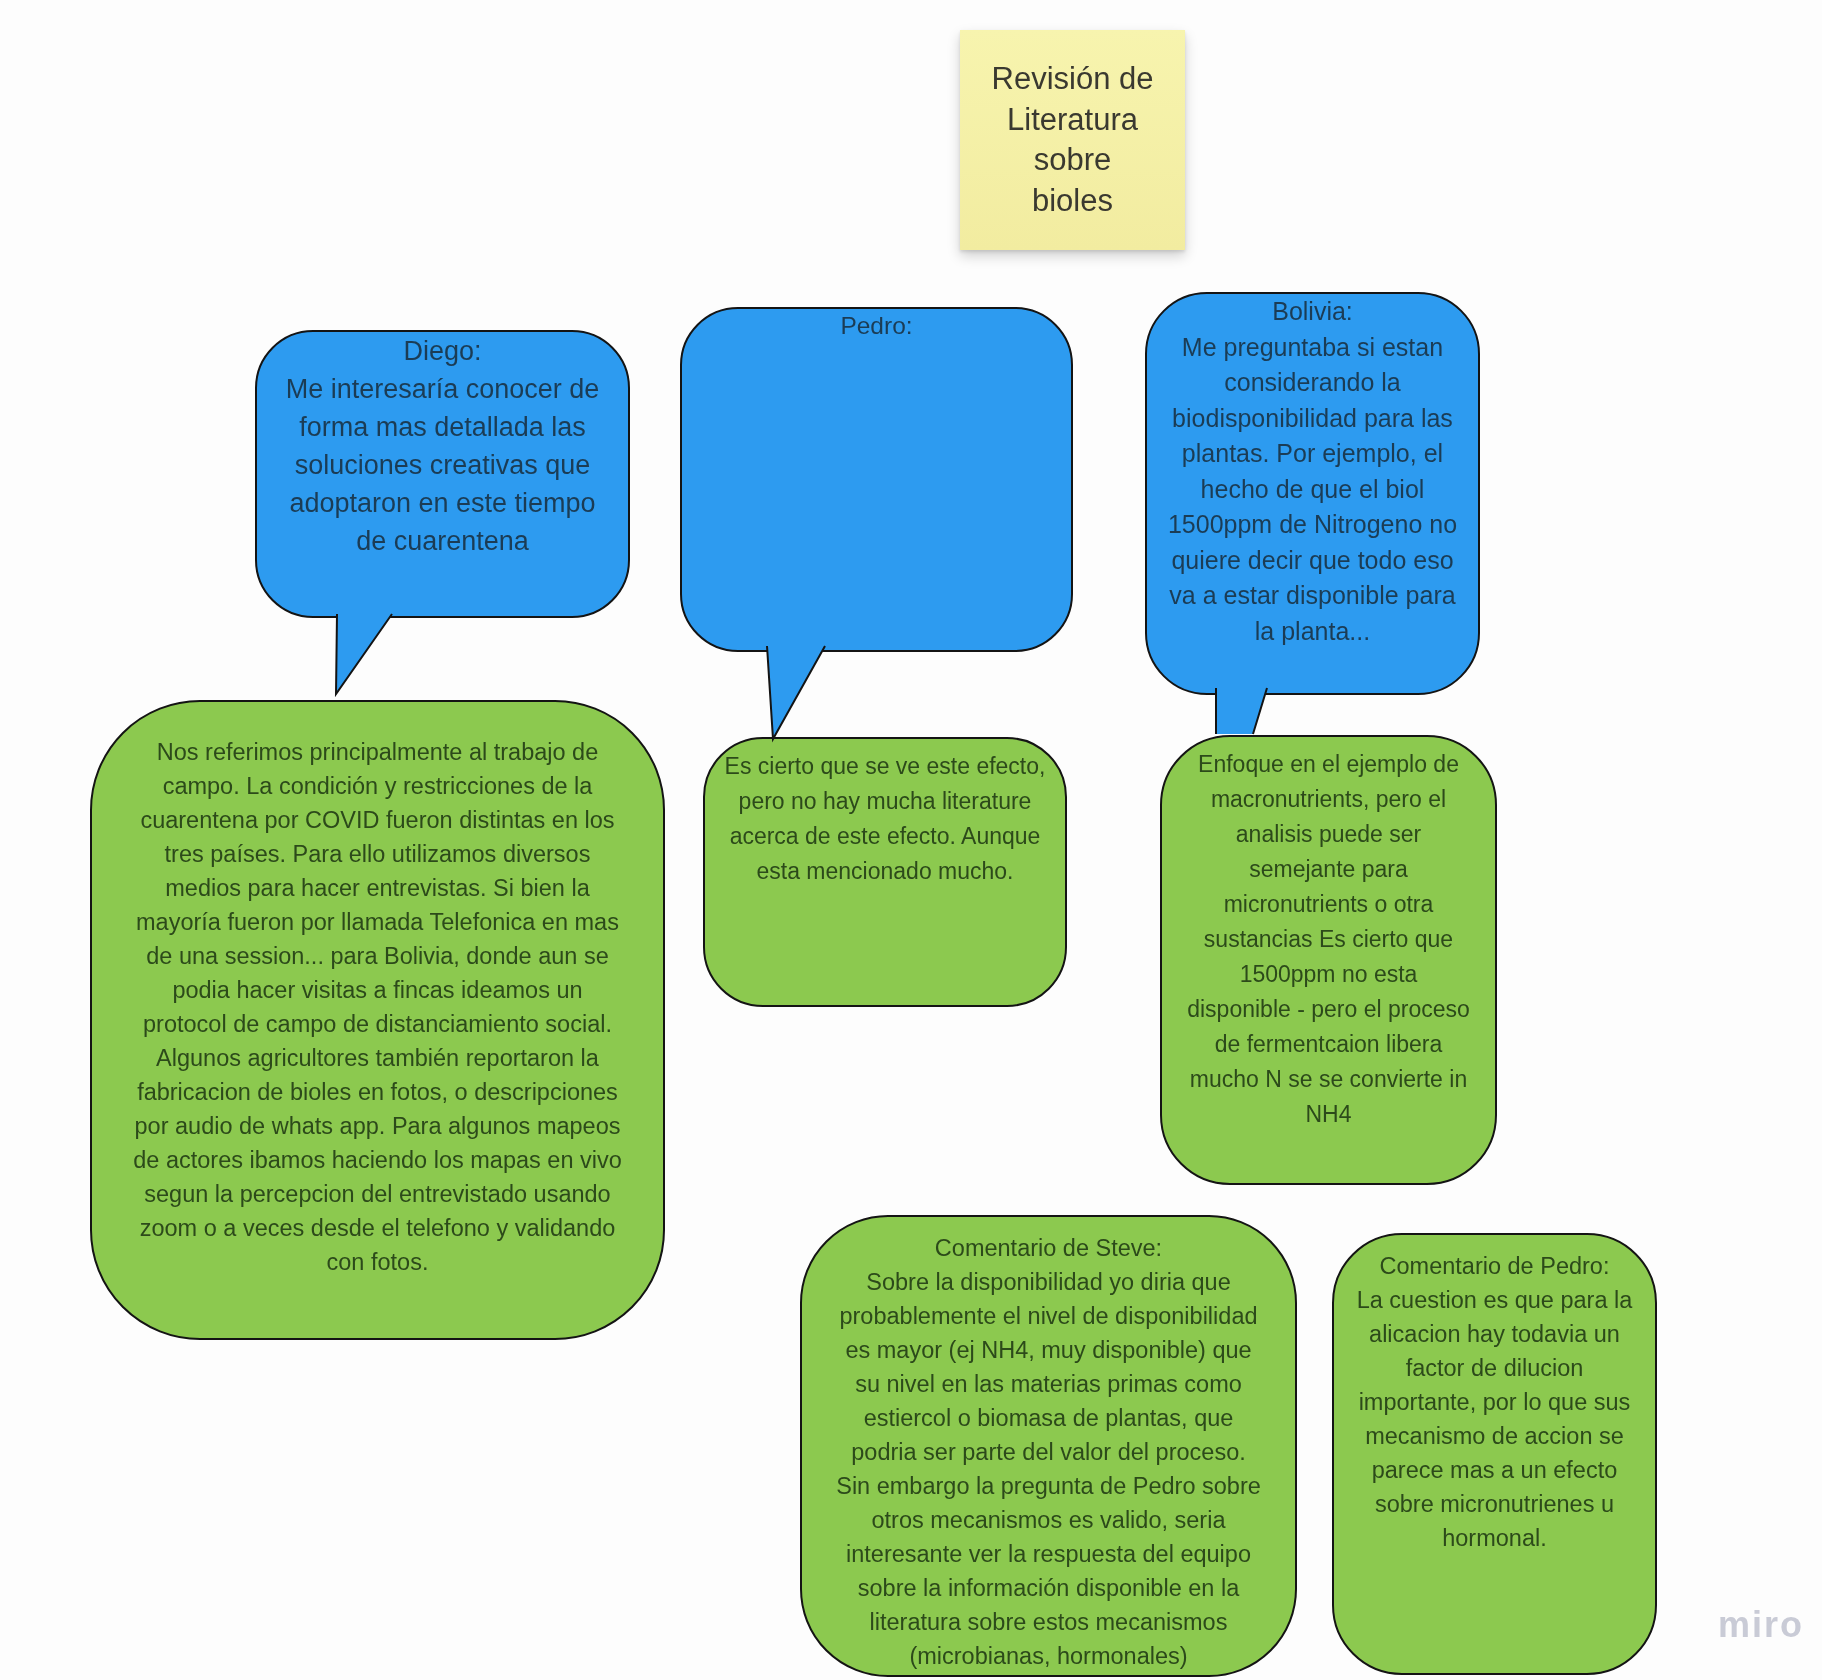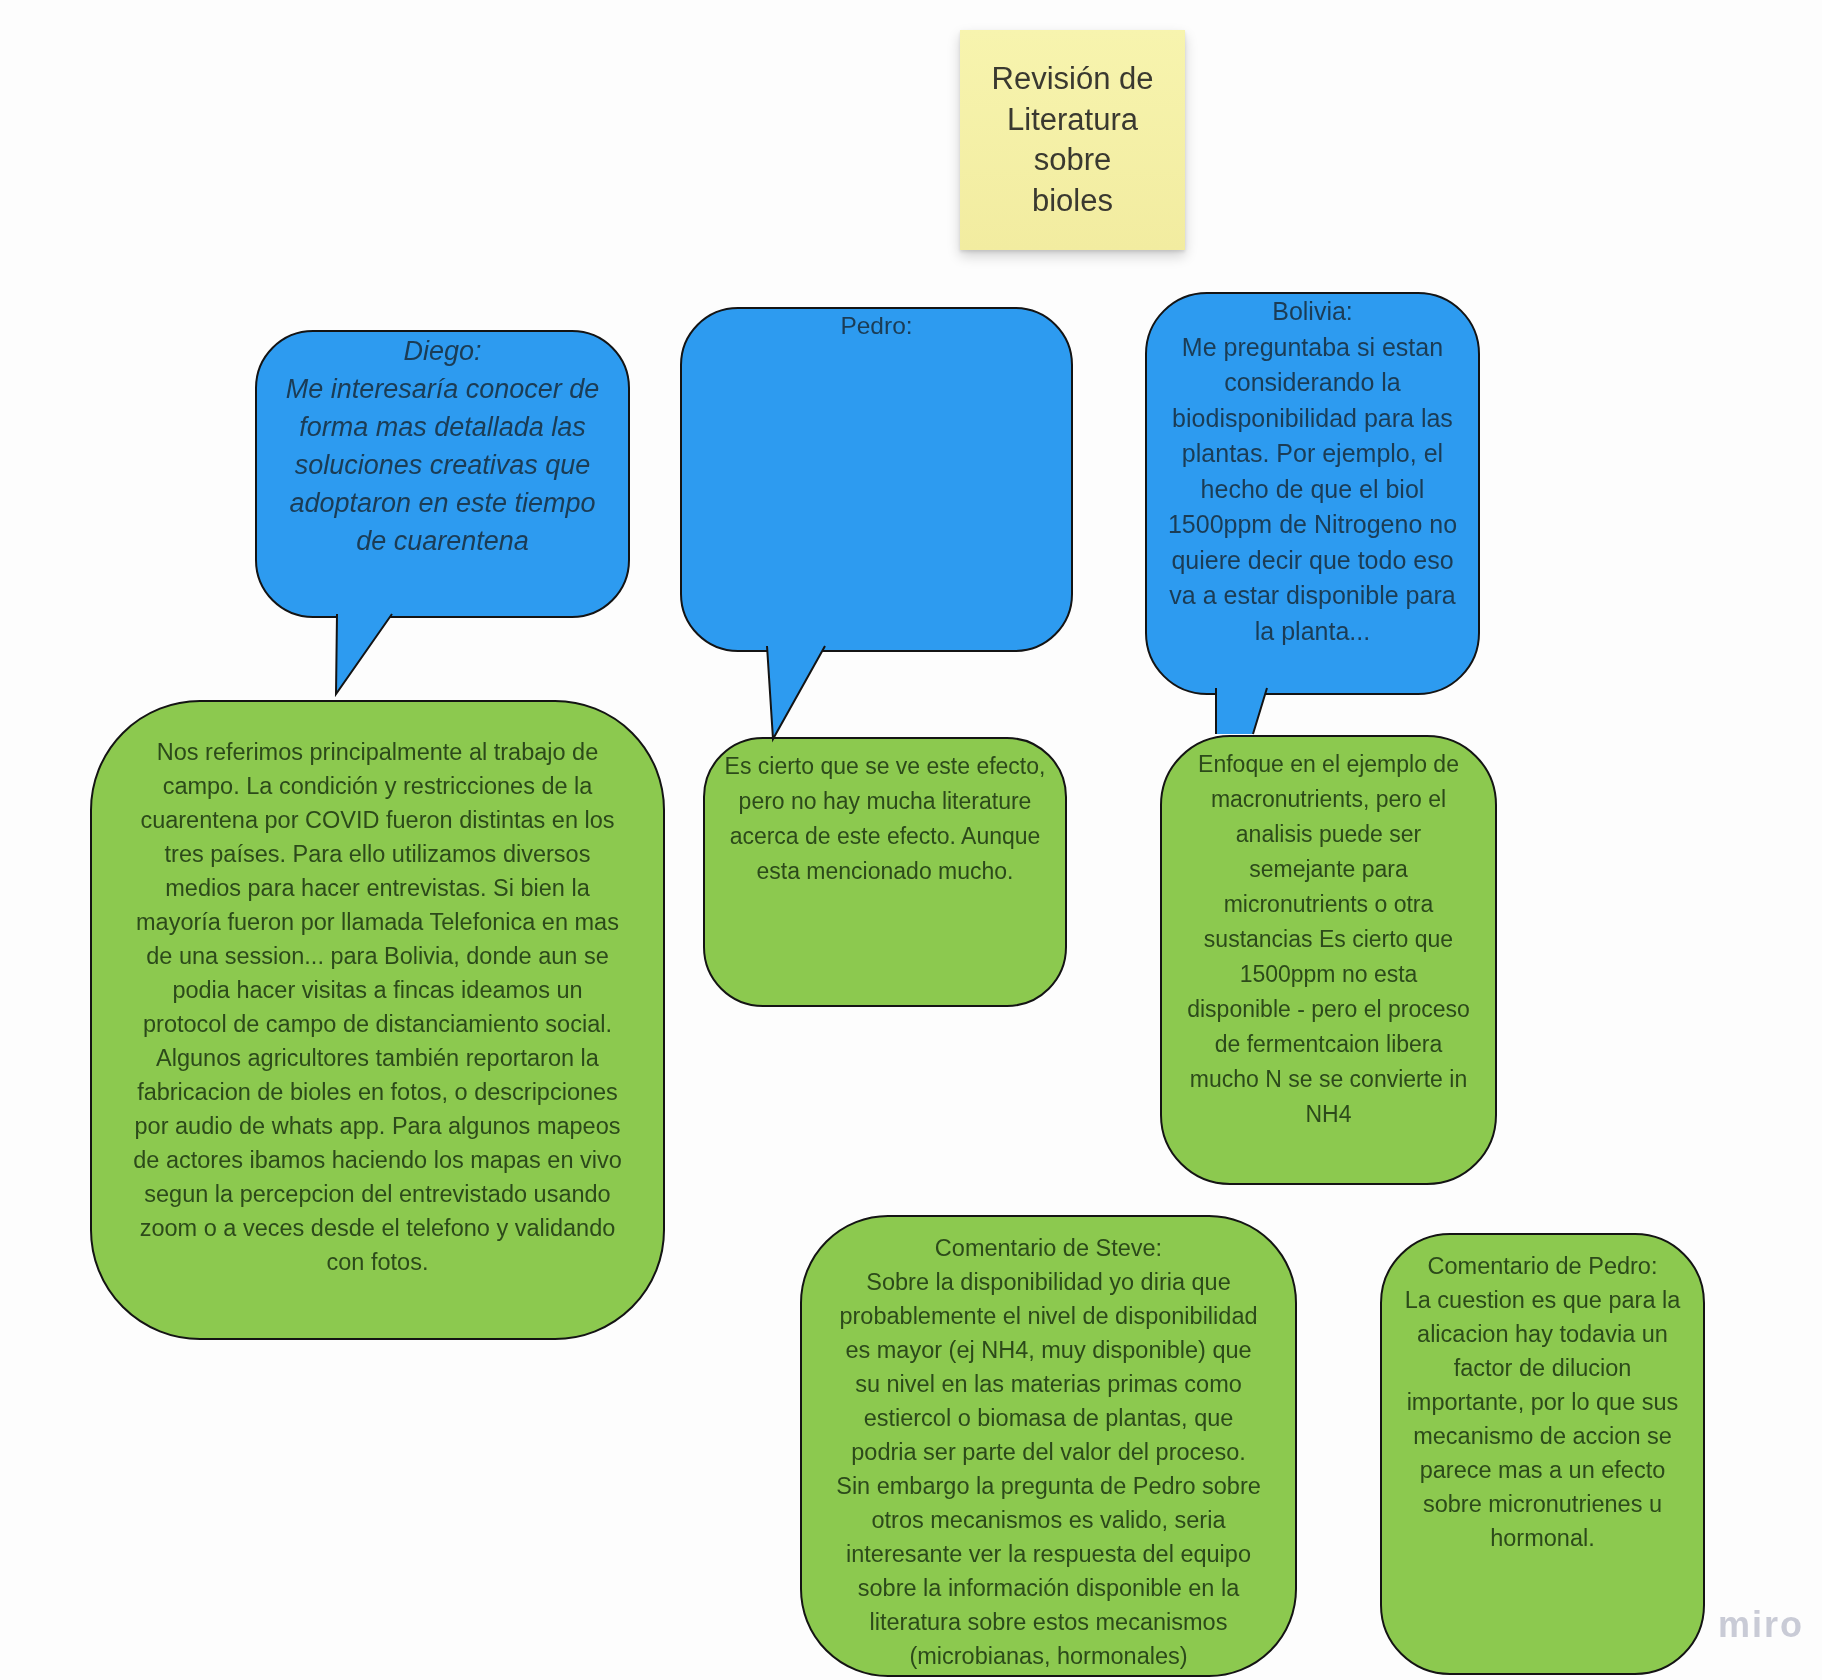--- a/index.html
+++ b/index.html
@@ -66,21 +66,21 @@
     display:flex; align-items:center; justify-content:center;
     text-align:center;
     z-index:2;
     white-space:pre-line;
   }
 
   
   #b-diego{
     left:255px; top:330px; width:375px; height:288px;
     border-radius:58px;
-    font-size:27px; line-height:38px;font-style:italic;
+    font-size:27px; line-height:38px;
   }
   #b-pedro{
     left:680px; top:307px; width:393px; height:345px;
     border-radius:58px;
     font-size:24.5px; line-height:34.5px;
   }
   #b-israel{
     left:1145px; top:292px; width:335px; height:403px;
     border-radius:62px;
     font-size:25px; line-height:35.5px;
@@ -111,21 +111,20 @@
     left:800px; top:1215px; width:497px; height:462px;
     border-radius:88px;
     font-size:23.5px; line-height:34px;
     padding:14px 24px;
   }
   #b-pedro-comment{
     left:1332px; top:1233px; width:325px; height:442px;
     border-radius:70px;
     font-size:23.5px; line-height:34px;
     padding:14px 16px;
-    margin-left:48px;
   }
 
   #tail-diego{left:320px; top:600px;}
   #tail-pedro{left:750px; top:635px;}
   #tail-israel{left:1200px; top:680px;}
 
   #watermark{
     position:absolute;
     left:1718px; top:1604px;
     font-size:36px;

